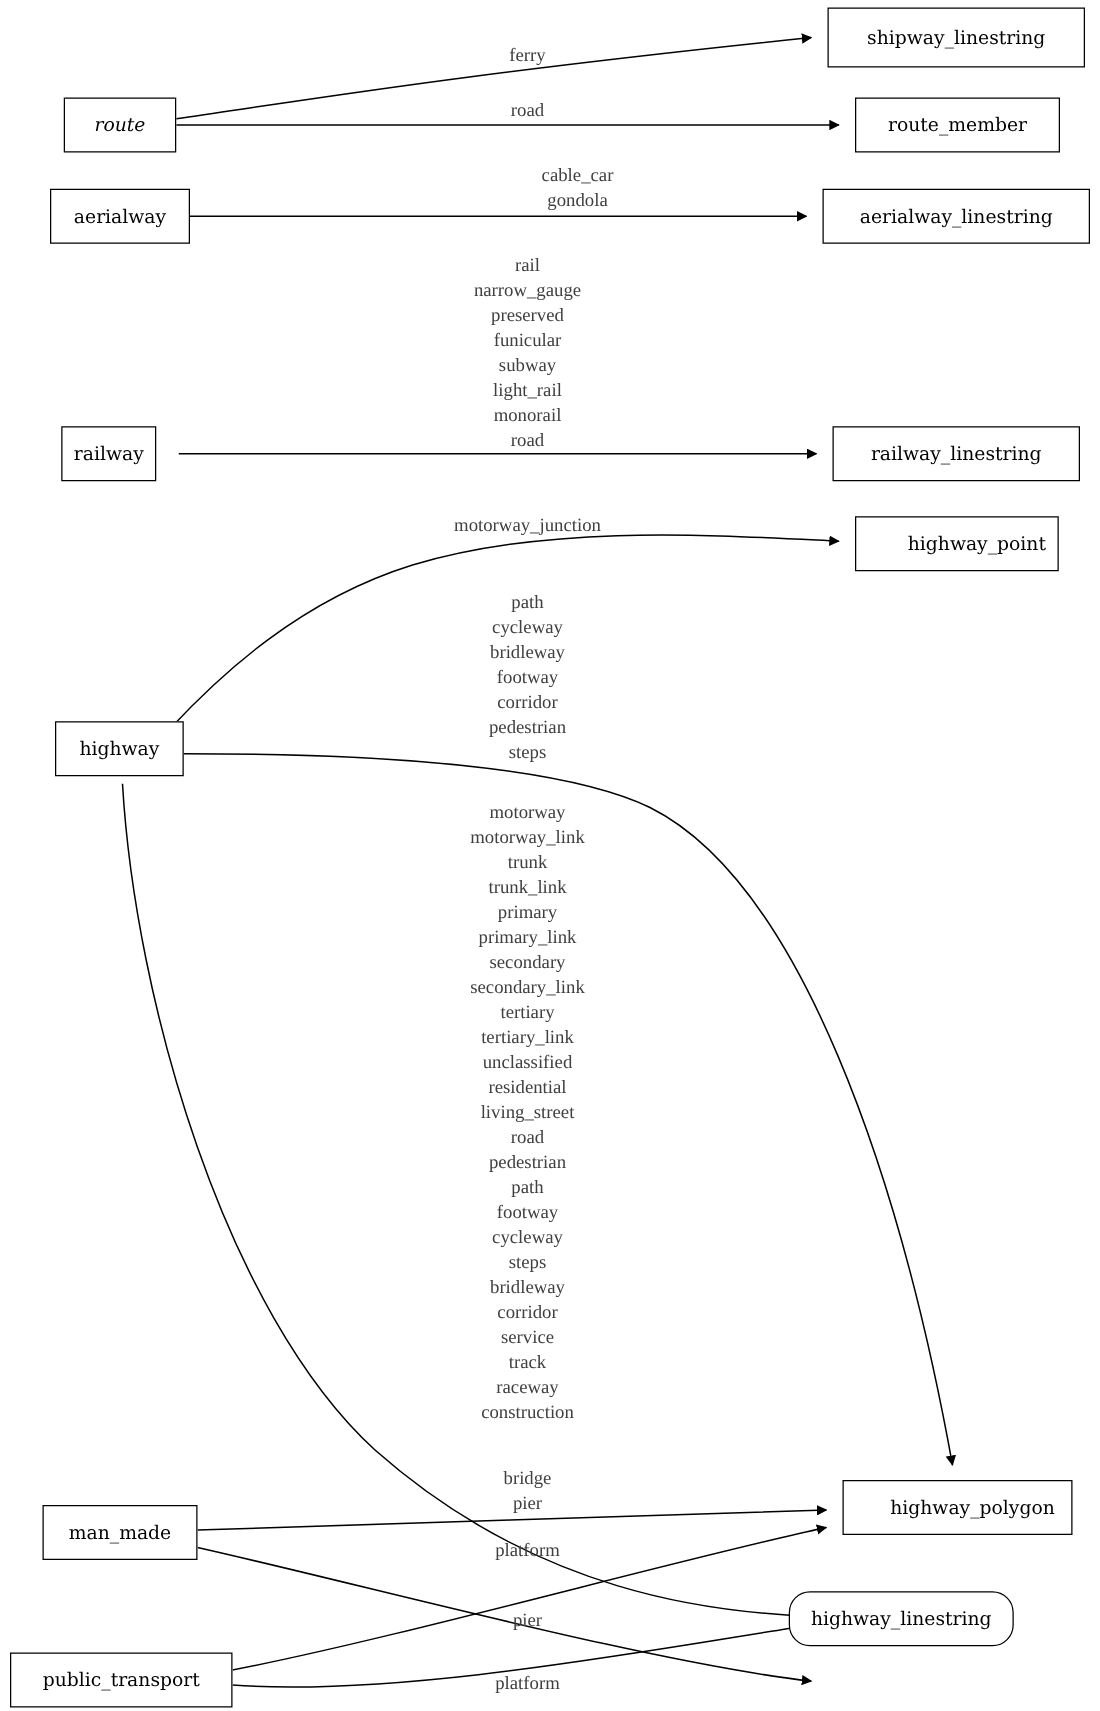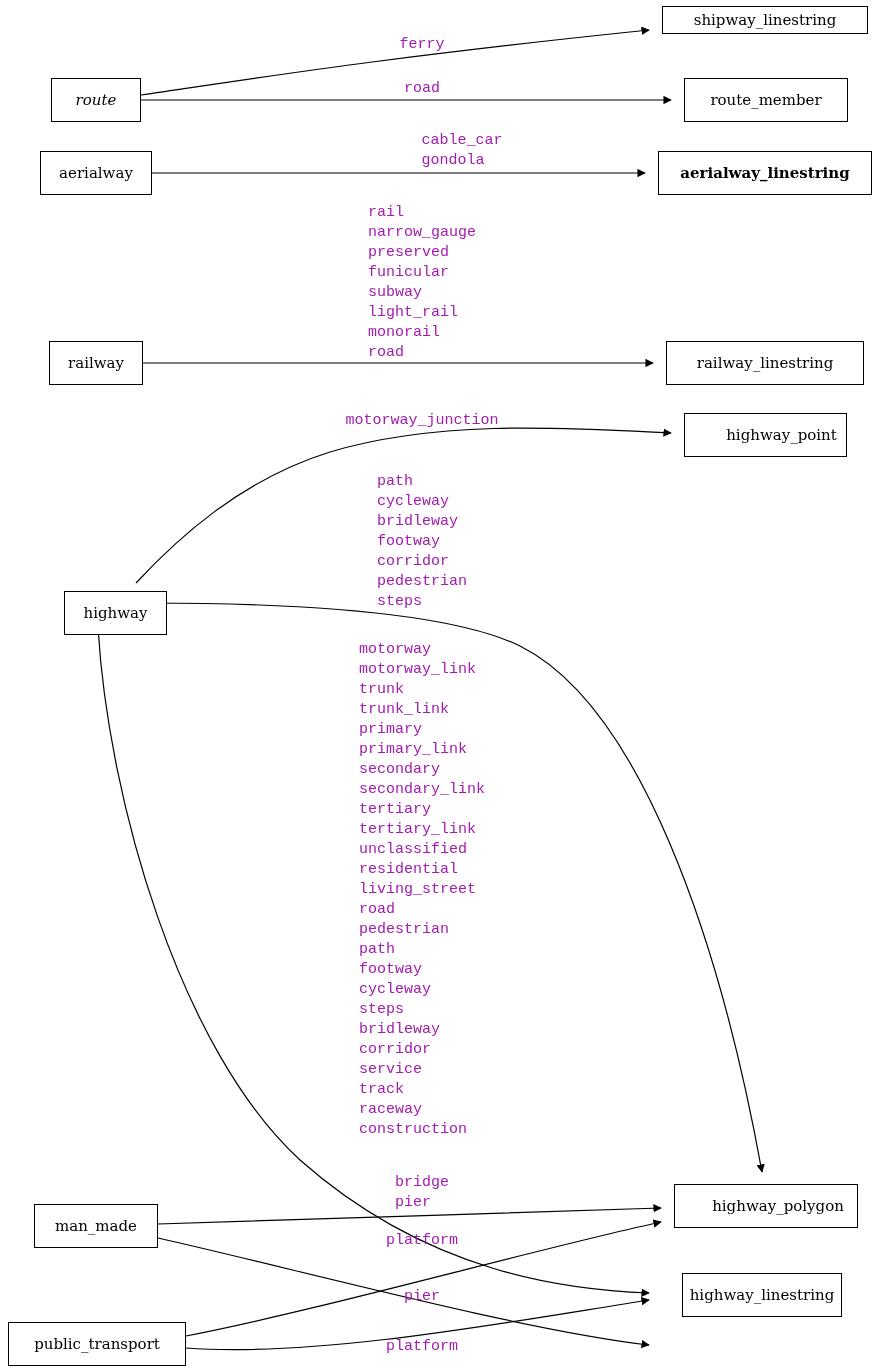--- a/index.html
+++ b/index.html
@@ -33,25 +33,25 @@
     font-family: "DejaVu Serif", serif;
     font-size: 15px;
     line-height: 1;
     display: flex;
     align-items: center;
     justify-content: center;
     white-space: nowrap;
   }
   .edge-label {
     position: absolute;
-    color: #a21caf;
-    font-family: Liberation Mono, monospace;
+    color: #404040;
+    font-family: Liberation Serif, serif;
     font-size: 15px;
     line-height: 20px;
-    text-align: left;
+    text-align: center;
     white-space: nowrap;
     transform: translateX(-50%);
   }
 </style>
 </head>
 <body>
 
 <div id="canvas">
   <svg id="edges" xmlns="http://www.w3.org/2000/svg">
     <defs>
@@ -70,51 +70,51 @@
         <path d="M158,1224 C300,1220 520,1212 661,1208" marker-end="url(#arrow)"></path>
         <path d="M158,1238 C300,1270 520,1330 649,1345" marker-end="url(#arrow)"></path>
         <path d="M186,1336 C320,1310 540,1248 661,1222" marker-end="url(#arrow)"></path>
         <path d="M186,1348 C320,1358 520,1320 649,1300" marker-end="url(#arrow)"></path>
       </g>
   </svg>
   <div id="nodes-layer">
       <div class="node" style="left: 51px; top: 78px; width: 90px; height: 44px; font-style: italic;">
         <span>route</span>
       </div>
-      <div class="node" style="left: 662px; top: 6px; width: 206px; height: 28px;">
+      <div class="node" style="left: 662px; top: 6px; width: 206px; height: 48px;">
         <span>shipway_linestring</span>
       </div>
       <div class="node" style="left: 684px; top: 78px; width: 164px; height: 44px;">
         <span>route_member</span>
       </div>
       <div class="node" style="left: 40px; top: 151px; width: 112px; height: 44px;">
         <span>aerialway</span>
       </div>
-      <div class="node" style="left: 658px; top: 151px; width: 214px; height: 44px; font-weight: bold;">
+      <div class="node" style="left: 658px; top: 151px; width: 214px; height: 44px;">
         <span>aerialway_linestring</span>
       </div>
-      <div class="node" style="left: 49px; top: 341px; width: 94px; height: 44px;">
+      <div class="node" style="left: 49px; top: 341px; width: 76px; height: 44px;">
         <span>railway</span>
       </div>
       <div class="node" style="left: 666px; top: 341px; width: 198px; height: 44px;">
         <span>railway_linestring</span>
       </div>
       <div class="node" style="left: 684px; top: 413px; width: 163px; height: 44px; padding-left: 32px;">
         <span>highway_point</span>
       </div>
-      <div class="node" style="left: 44px; top: 591px; width: 103px; height: 44px; margin-left: 20px;">
+      <div class="node" style="left: 44px; top: 577px; width: 103px; height: 44px;">
         <span>highway</span>
       </div>
       <div class="node" style="left: 674px; top: 1184px; width: 184px; height: 44px; padding-left: 24px;">
         <span>highway_polygon</span>
       </div>
       <div class="node" style="left: 34px; top: 1204px; width: 124px; height: 44px;">
         <span>man_made</span>
       </div>
-      <div class="node" style="left: 682px; top: 1273px; width: 160px; height: 44px;">
+      <div class="node" style="left: 631px; top: 1273px; width: 180px; height: 44px; border-radius: 17px;">
         <span>highway_linestring</span>
       </div>
       <div class="node" style="left: 8px; top: 1322px; width: 178px; height: 44px; text-align: right;">
         <span>public_transport</span>
       </div>
     </div>
   <div id="labels-layer">
       <div class="edge-label" style="left: 422px; top: 35px;">
         <div>ferry</div>
       </div>

